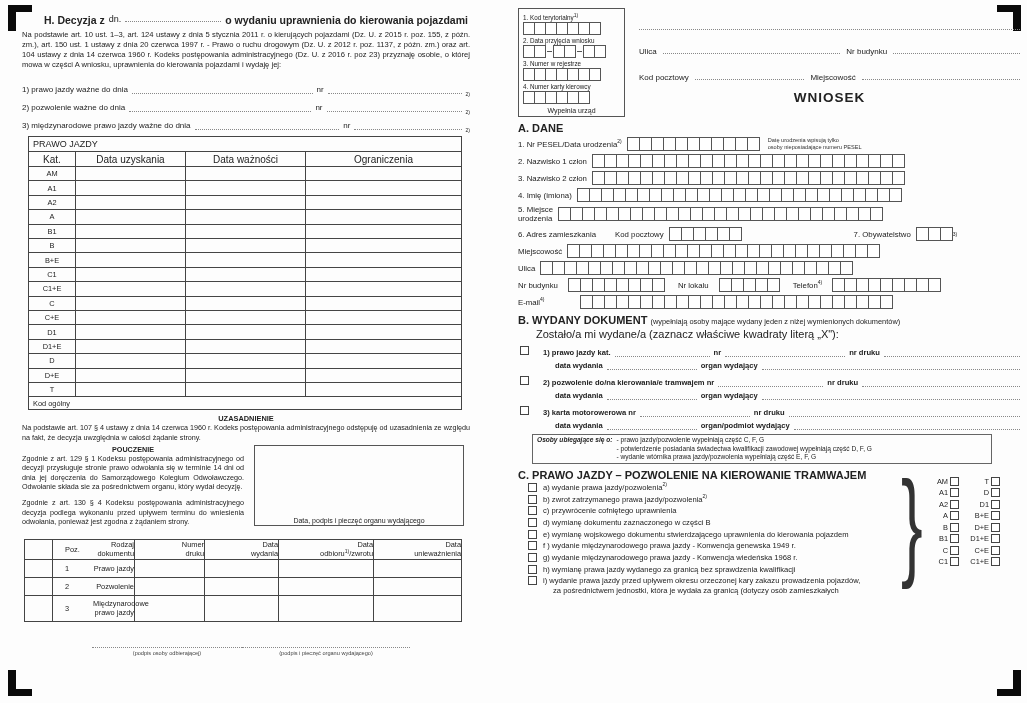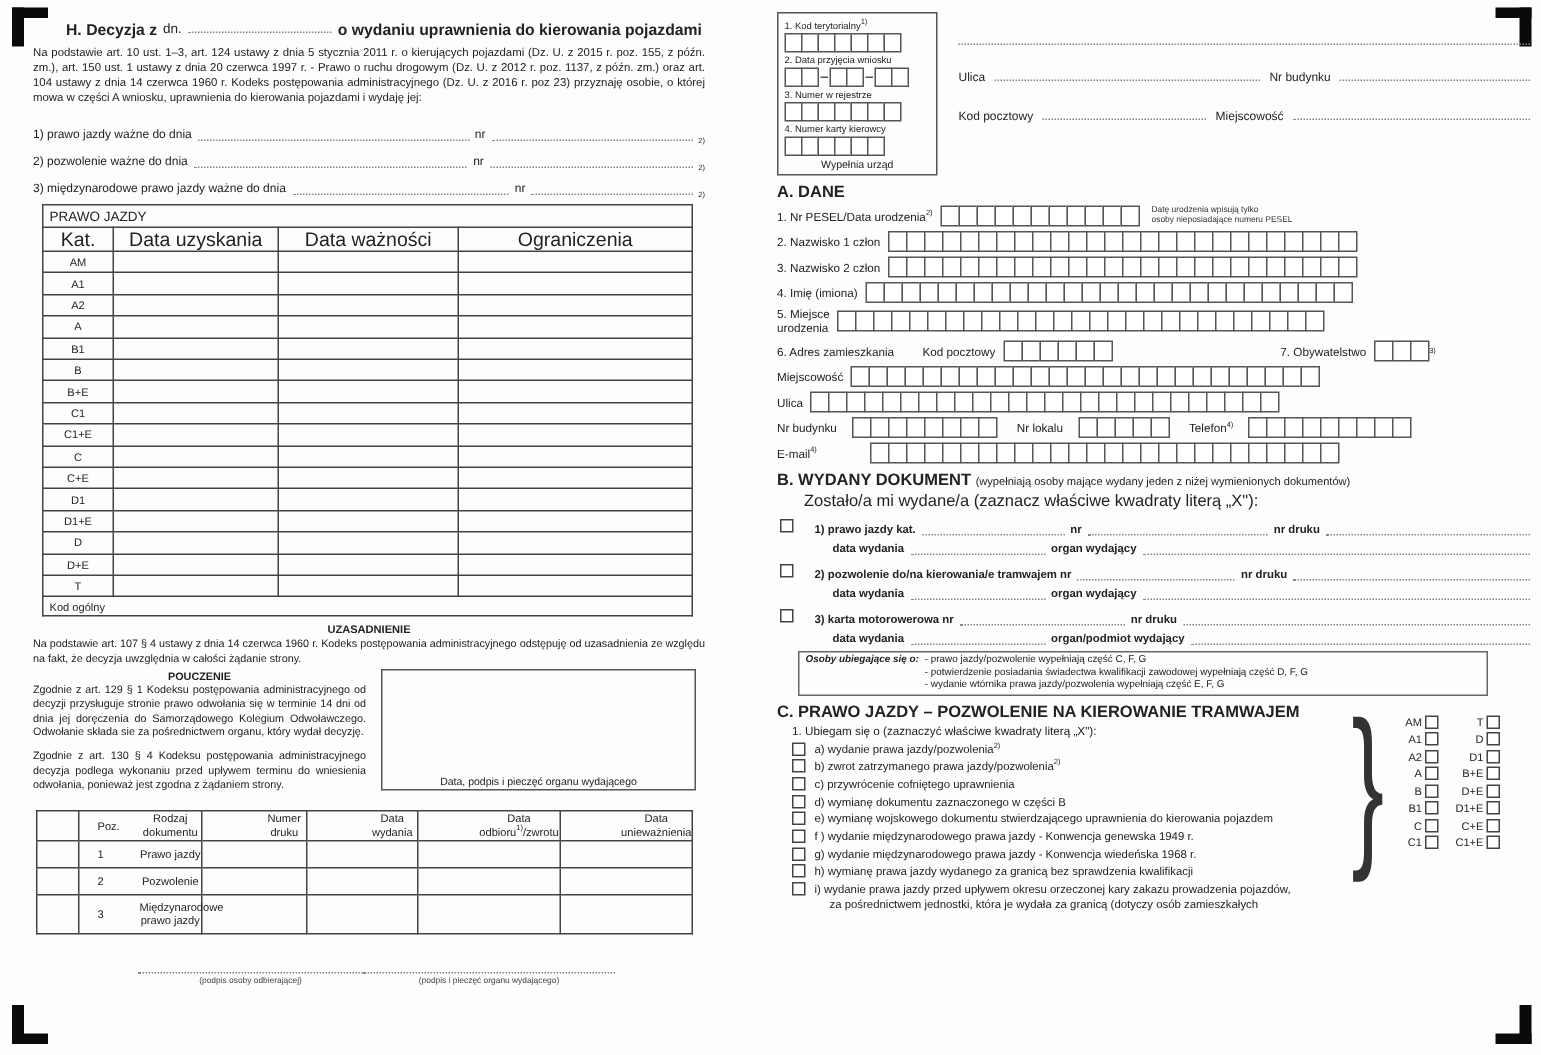--- a/index.html
+++ b/index.html
@@ -26,35 +26,35 @@
   .lp-title .dn { font-weight:normal; font-size:9px; }
   .lp-intro { font-size:7.6px; line-height:1.32; text-align:justify; margin-bottom:6px; }
   .grant-line { display:flex; align-items:flex-end; font-size:8px; height:18px; gap:4px;text-align:center; }
   .grant-line .lbl { white-space:nowrap; }
   .grant-line .d1 { flex:1.35; } .grant-line .d2 { flex:1; }
   .grant-line sup { flex:0 0 auto; }
 
   table.lt { border-collapse:collapse; width:434px; margin:6px 0 0 6px; table-layout:fixed; }
   table.lt th, table.lt td { border:1px solid #444; font-weight:normal; }
   .lt-title { font-size:9px; text-align:left; padding:2px 4px; height:15px; }
-  .lt-head th { font-size:13px; text-align:center; height:15px; }
+  .lt-head th { font-size:10px; text-align:center; height:15px; }
   .lt-body td { height:14.4px; font-size:7.4px; text-align:center; }
   .lt-foot td { font-size:7.4px; text-align:left; padding:1px 4px; height:13px; }
 
   .uz-title { font-size:7.4px; font-weight:bold; text-align:center; margin-top:4px; }
   .uz-body { font-size:7.2px; line-height:1.3; text-align:justify; }
   .pz-row { display:flex; gap:10px; margin-top:3px; }
   .pz-col { width:222px; font-size:7.2px; }
   .pz-title { font-weight:bold; text-align:center; }
   .pz-col p { text-align:justify; line-height:1.3; margin-bottom:7px; }
   .stamp-box { width:210px; height:81px; border:1px solid #555; align-self:flex-start;
     display:flex; align-items:flex-end; justify-content:center; font-size:7px; padding-bottom:1px; }
 
   table.dt { border-collapse:collapse; width:438px; margin:5px 0 0 2px; table-layout:fixed; }
-  table.dt th, table.dt td { border:1px solid #444; font-weight:normal; font-size:7.4px; text-align:center;padding-left:40px; }
+  table.dt th, table.dt td { border:1px solid #444; font-weight:normal; font-size:7.4px; text-align:right;padding-left:40px; }
   table.dt th { height:20px; }
   .dt-r { height:18px; }
   .dt-r3 td { height:26px; }
 
   .sig-row { display:flex; justify-content:space-between; padding:0 60px 0 70px; margin-top:18px; }
   .sig { text-align:center; }
   .sigline { border-bottom:1px dotted #888; height:8px; }
   .sig .cap { font-size:5.6px; color:#444; margin-top:2px; }
 
   
@@ -418,20 +418,21 @@
         <span class="flexdots" style="flex:1.4"></span>
         <span>Nr budynku</span>
         <span class="flexdots"></span>
       </div>
       <div class="hr4">
         <span>Kod pocztowy</span>
         <span class="flexdots" style="flex:0.9"></span>
         <span>Miejscowość</span>
         <span class="flexdots" style="flex:1.3"></span>
       </div>
+      <div class="wniosek">WNIOSEK</div>
     </div>
   </div>
 
   <div class="sec-title">A. DANE</div>
   <div class="pesel-row">
     <span class="a-lbl"><span>1. Nr PESEL/Data urodzenia</span><sup>2)</sup></span>
     <span class="cells-row">
         <span class="cell"></span>
         <span class="cell"></span>
         <span class="cell"></span>
@@ -792,21 +793,20 @@
     <span class="info-lead">Osoby ubiegające się o:</span>
     <span id="info-lines">
         <div>- prawo jazdy/pozwolenie wypełniają część C, F, G</div>
         <div>- potwierdzenie posiadania świadectwa kwalifikacji zawodowej wypełniają część D, F, G</div>
         <div>- wydanie wtórnika prawa jazdy/pozwolenia wypełniają część E, F, G</div>
       </span>
   </div>
 
   <div class="sec-c">
     <div class="sec-title">C. PRAWO JAZDY – POZWOLENIE NA KIEROWANIE TRAMWAJEM</div>
-    <div class="c-sub">1. Ubiegam się o (zaznaczyć właściwe kwadraty literą „X"):</div>
     <div id="c-items">
         <div class="c-item">
           <span class="cb"></span>
           <div>a) wydanie prawa jazdy/pozwolenia<sup>2)</sup></div>
         </div>
         <div class="c-item">
           <span class="cb"></span>
           <div>b) zwrot zatrzymanego prawa jazdy/pozwolenia<sup>2)</sup></div>
         </div>
         <div class="c-item">

